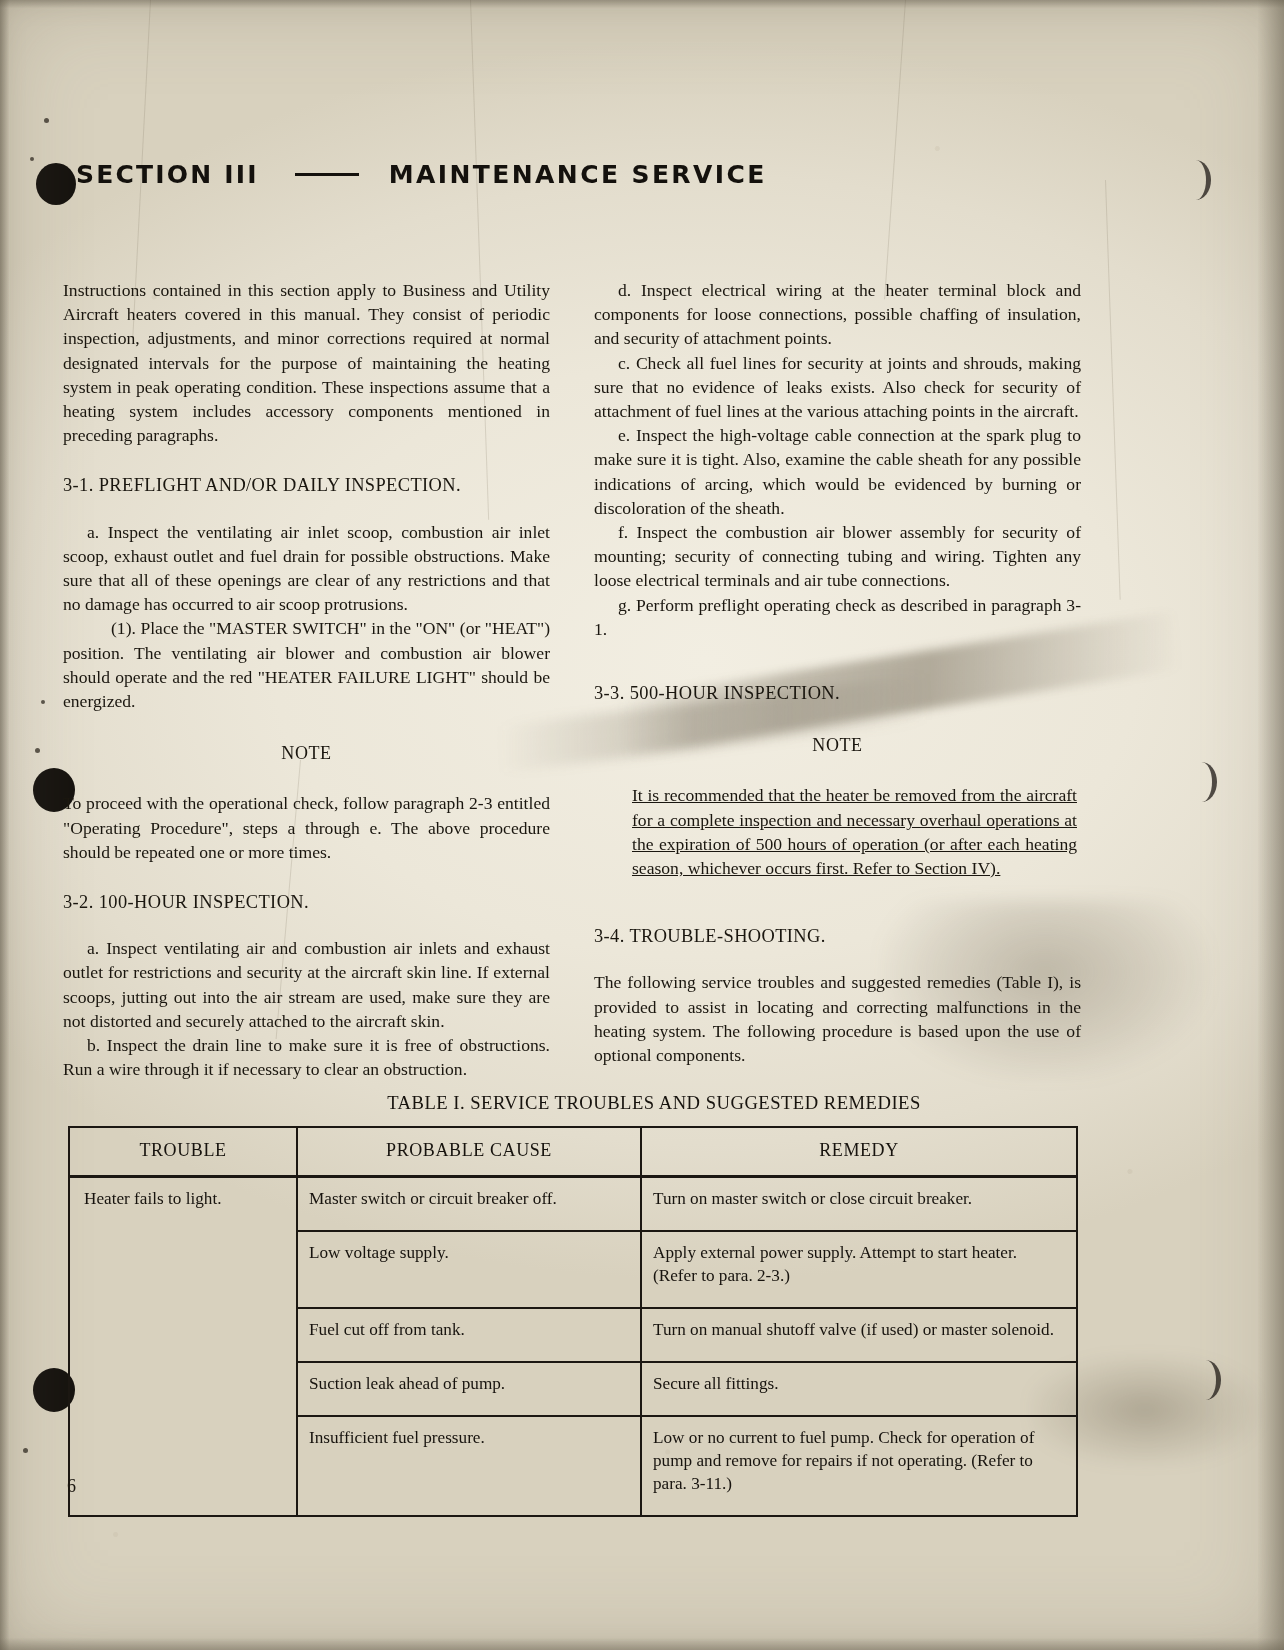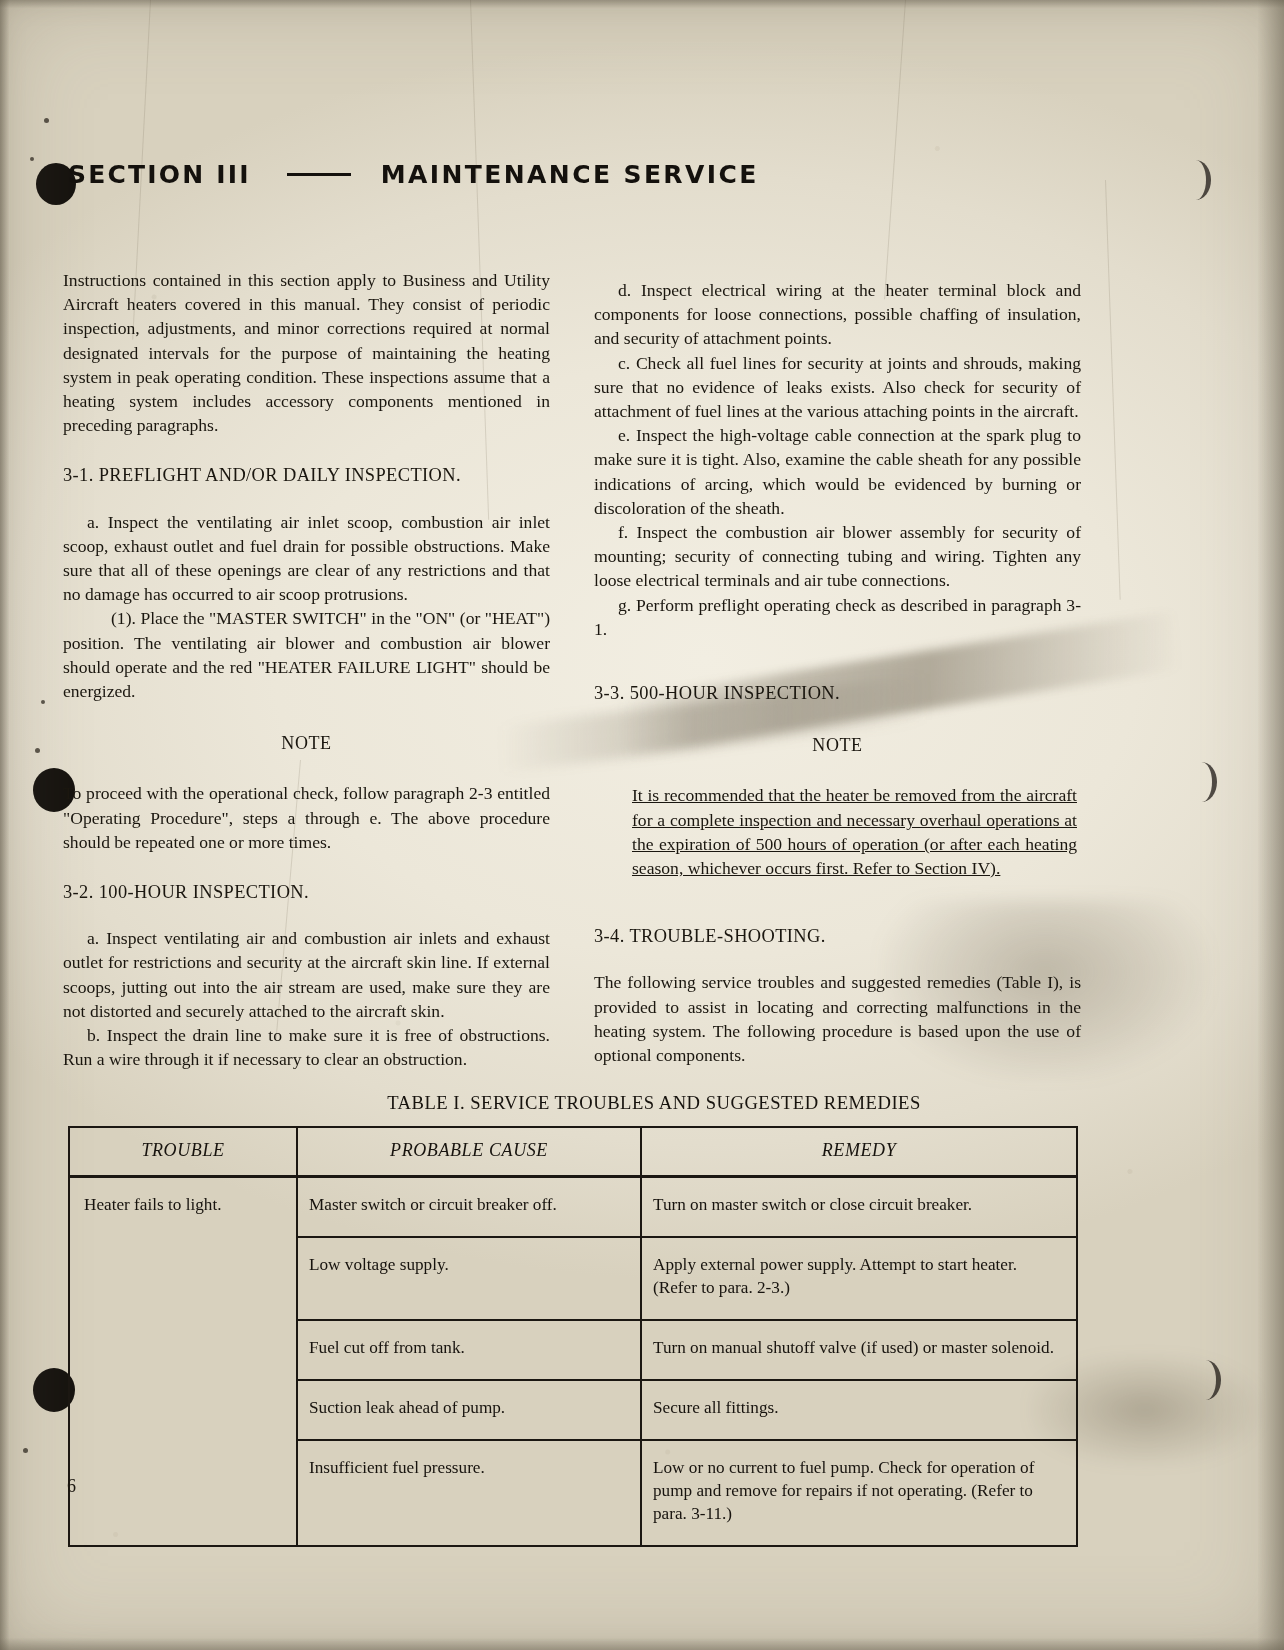--- a/index.html
+++ b/index.html
@@ -146,39 +146,39 @@
     width: 1080px;
     display: flex;
     align-items: center;
     gap: 0;
     font-family: "DejaVu Sans", sans-serif;
     font-weight: 700;
     font-size: 25px;
     letter-spacing: 2.2px;
     color: #14110d;
   }
-  #header .sect { margin-left: 8px; }
+  #header .sect { margin-left: 16px; }
   #header .dash {
     display: inline-block;
     width: 64px;
     height: 3px;
     background: #14110d;
     margin: 0 30px 0 36px;
   }
   #header .title { letter-spacing: 2.4px; }
 
   .col {
     position: absolute;
     width: 487px;
     font-size: 17.6px;
     line-height: 24.2px;
     text-align: justify;
     color: #1a160f;
   }
-  #col-left  { left: 63px;  top: 268px; }
+  #col-left  { left: 63px;  top: 278px; }
   #col-right { left: 594px; top: 278px; }
 
   .col p { margin: 0; }
   .col p.indent { text-indent: 24px; }
   .col p.indent2 { text-indent: 48px; }
   .heading {
     margin-top: 26px !important;
     margin-bottom: 22px !important;
     font-size: 18.4px;
     letter-spacing: .4px;
@@ -219,25 +219,25 @@
   #svc-table, #svc-table th, #svc-table td {
     border: 2px solid #1b1712;
   }
   #svc-table th {
     font-weight: normal;
     font-size: 18px;
     letter-spacing: .6px;
     padding: 12px 6px 14px;
     text-align: center;
   }
-  #svc-table thead tr { border-bottom: 3px solid #1b1712; font-style: italic; }
+  #svc-table thead tr { border-bottom: 3px solid #1b1712; }
   #svc-table td {
     font-size: 17.2px;
     line-height: 23px;
-    padding: 15px 11px 20px;
+    padding: 9px 11px 20px;
     vertical-align: top;
   }
   #svc-table td.trouble-cell {
     padding-left: 14px;
   }
   .col-trouble { width: 214px; }
   .col-cause   { width: 330px; }
   .col-remedy  { width: auto; }
 
   #page-number {

